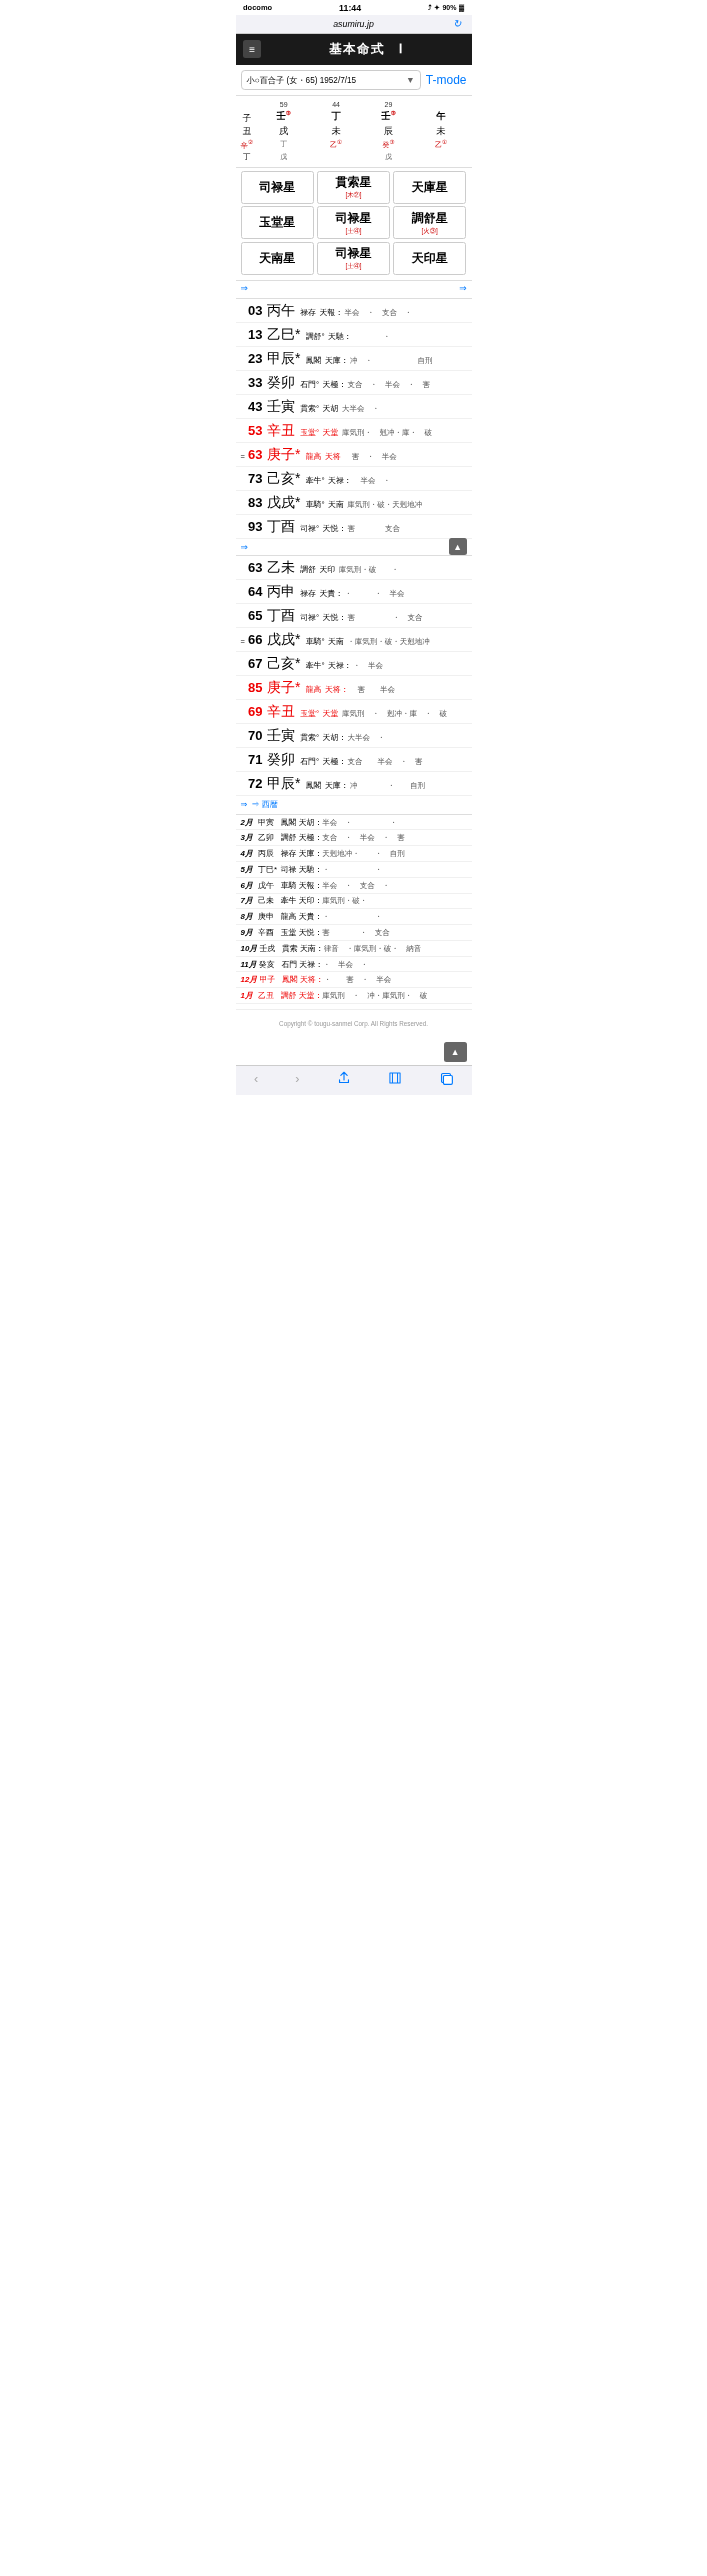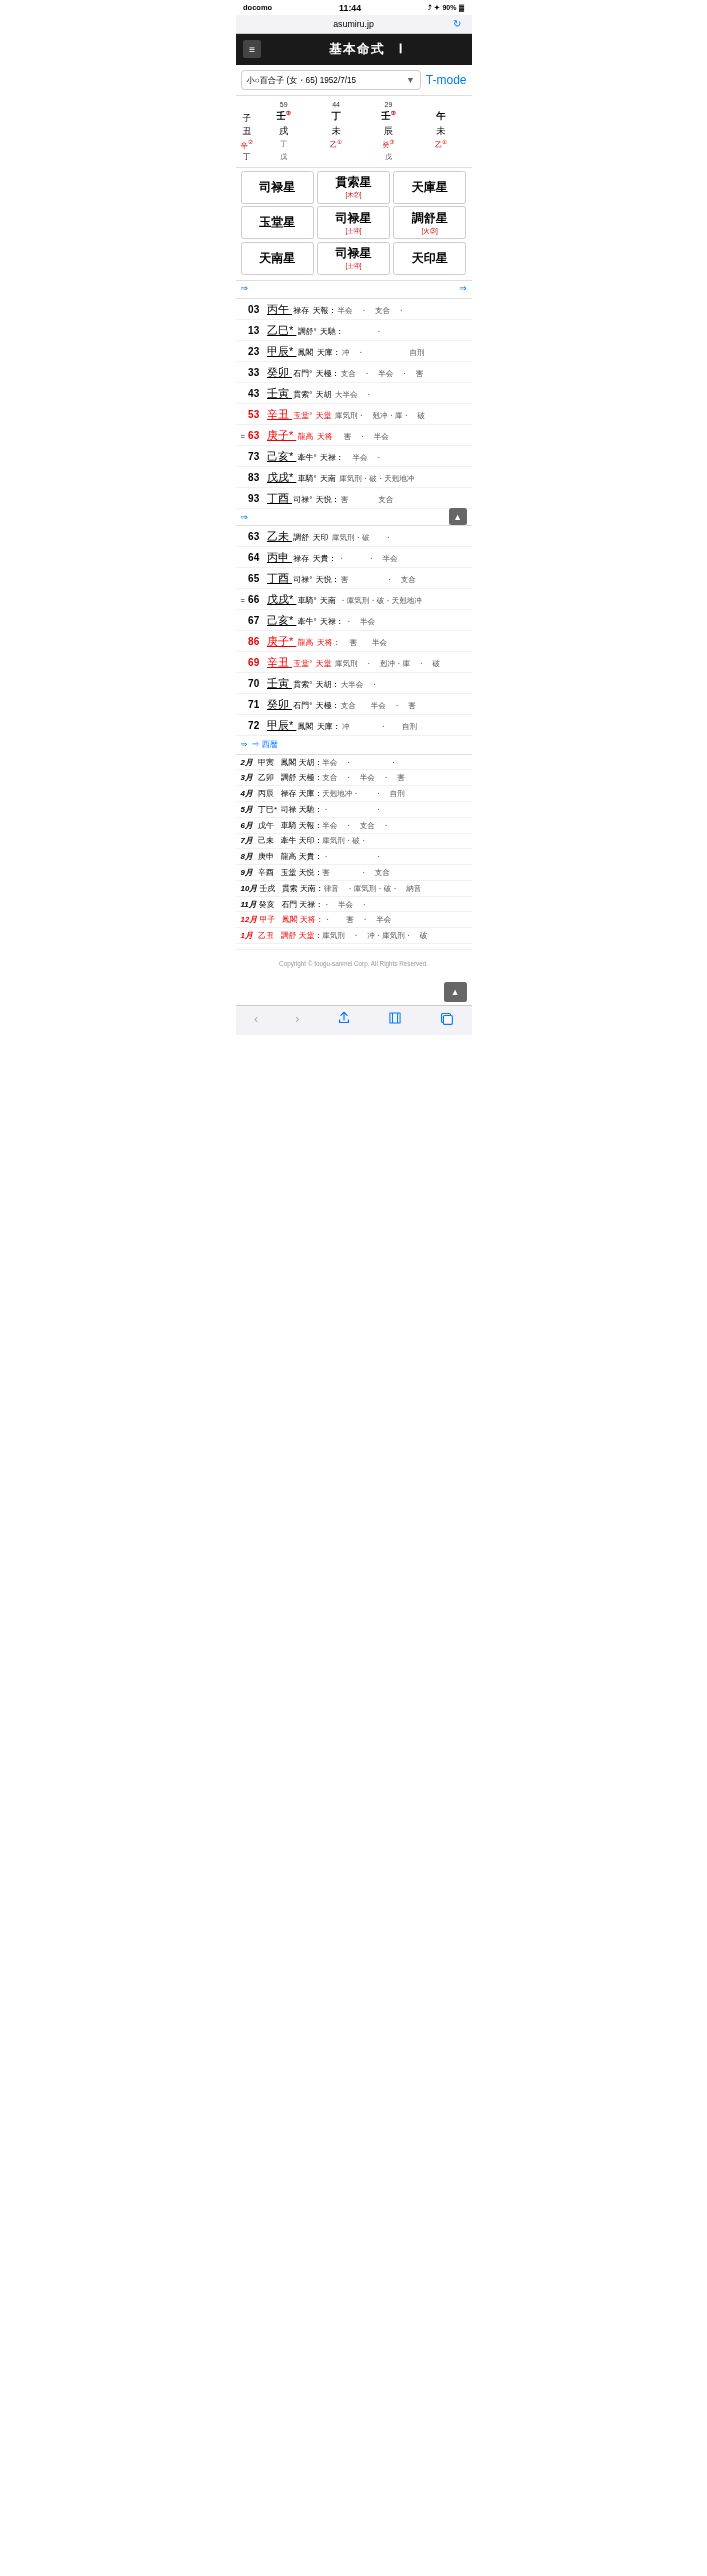--- a/index.html
+++ b/index.html
@@ -21,20 +21,21 @@
 
     
     .browser-bar {
       background: #f2f2f7;
       padding: 3.8px 7.5px;
       display: flex;
       justify-content: center;
       align-items: center;
       border-bottom: 0.6px solid #ccc;
       position: relative;
+      font-style: italic;
     }
     .browser-url {
       font-size: 8.8px;
       color: #000;
       text-align: center;
     }
     .browser-refresh {
       position: absolute;
       right: 10px;
       font-size: 10px;
@@ -155,32 +156,31 @@
       align-items: baseline;
       padding: 2.5px 5px;
       border-bottom: 0.6px solid #f0f0f0;
       font-size: 7.9px;
       flex-wrap: wrap;
       gap: 1.3px;
     }
     .data-row.red-row { color: #e00; }
     .data-row .age-num {
       min-width: 17.6px;
-      font-size: 10px;
+      font-size: 13px;
       font-weight: bold;
     }
     .data-row .eq-mark {
       min-width: 6.3px;
       font-size: 7.5px;
       color: #000;
     }
     .data-row .branch-stem {
       min-width: 22.6px;
-      font-size: 11px;
-      text-decoration: underline;
+      font-size: 14px;
     }
     .data-row .star1 { min-width: 17.6px; }
     .data-row .star2 { min-width: 17.6px; }
     .data-row .events { color: #555; font-size: 7.5px; flex: 1; }
 
     
     .month-header {
       padding: 2.5px 5px 1.3px 5px;
       font-size: 8.2px;
       color: #007aff;
@@ -490,21 +490,21 @@
   <div class="data-row">
     <span class="eq-mark">&nbsp;</span>
     <span class="age-num">67</span>
     <span class="branch-stem">己亥*&nbsp;</span>
     <span class="star1">牽牛°&nbsp;</span>
     <span class="star2">天禄：</span>
     <span class="events">・　半会</span>
   </div>
   <div class="data-row red-row">
     <span class="eq-mark">&nbsp;</span>
-    <span class="age-num">86</span>
+    <span class="age-num">85</span>
     <span class="branch-stem">庚子*&nbsp;</span>
     <span class="star1">龍高&nbsp;</span>
     <span class="star2">天将：</span>
     <span class="events">　害　　半会</span>
   </div>
   <div class="data-row red-row">
     <span class="eq-mark">&nbsp;</span>
     <span class="age-num">69</span>
     <span class="branch-stem">辛丑&nbsp;</span>
     <span class="star1">玉堂°&nbsp;</span>

